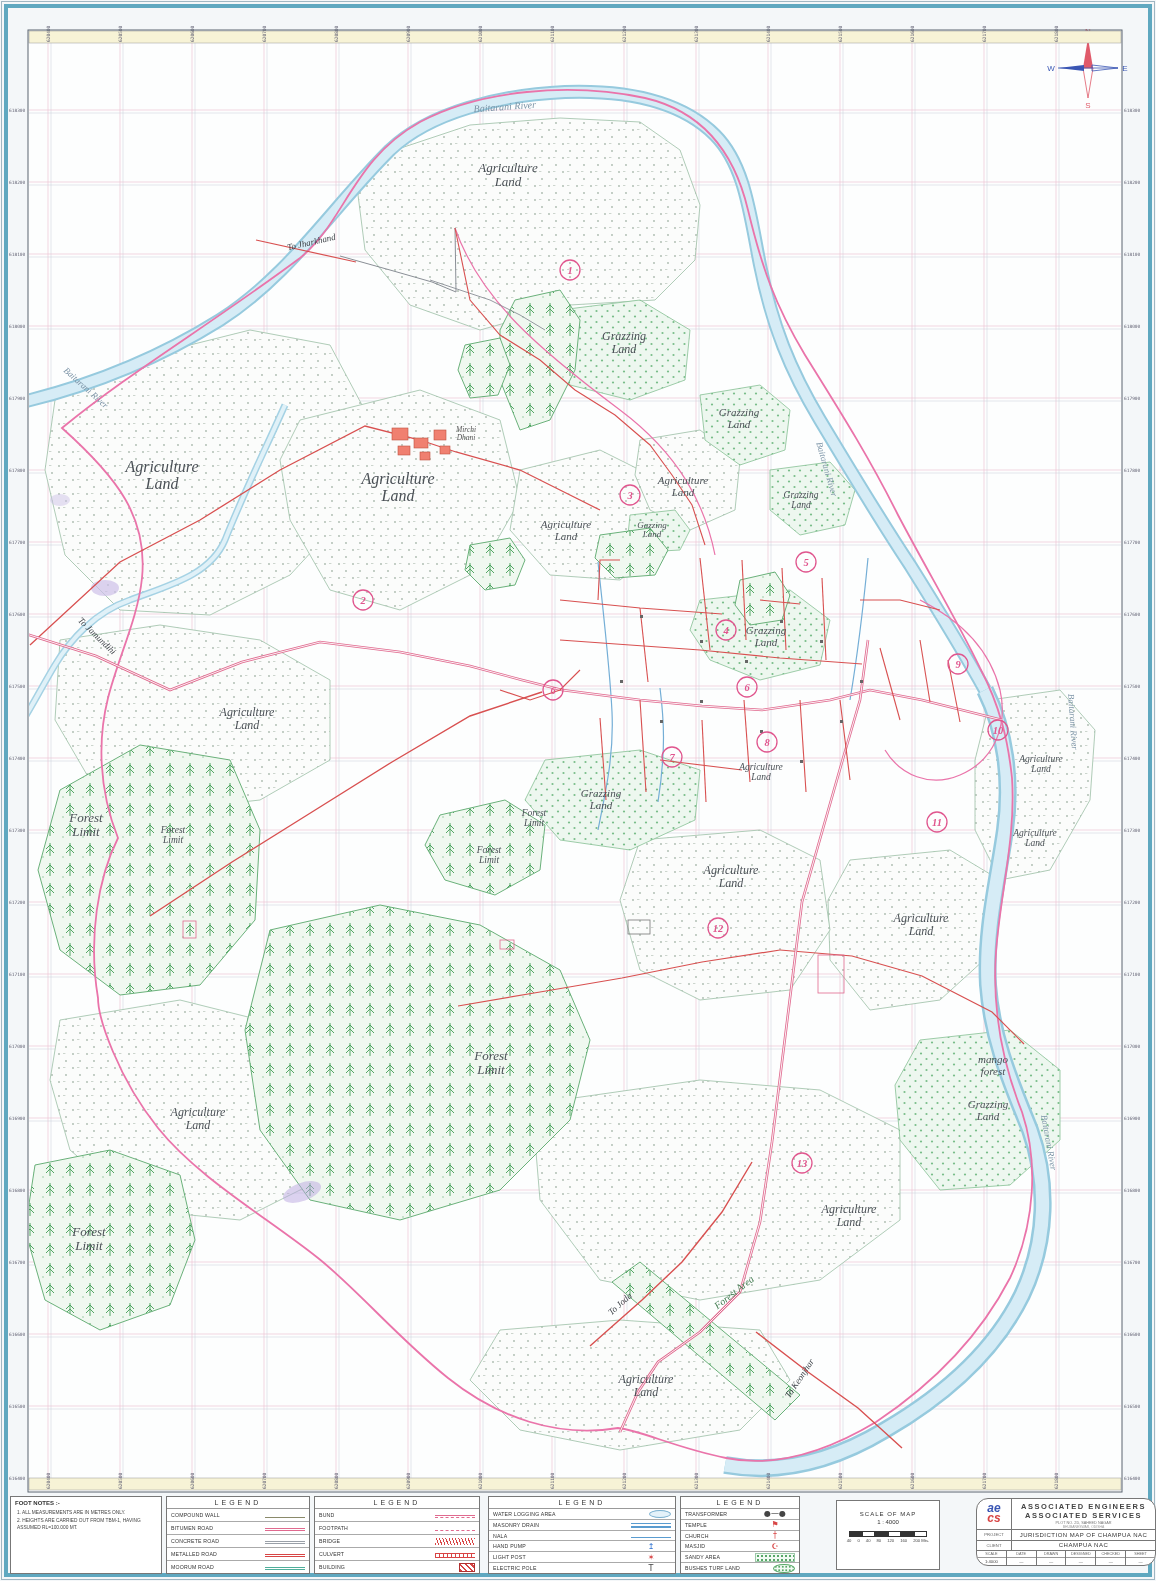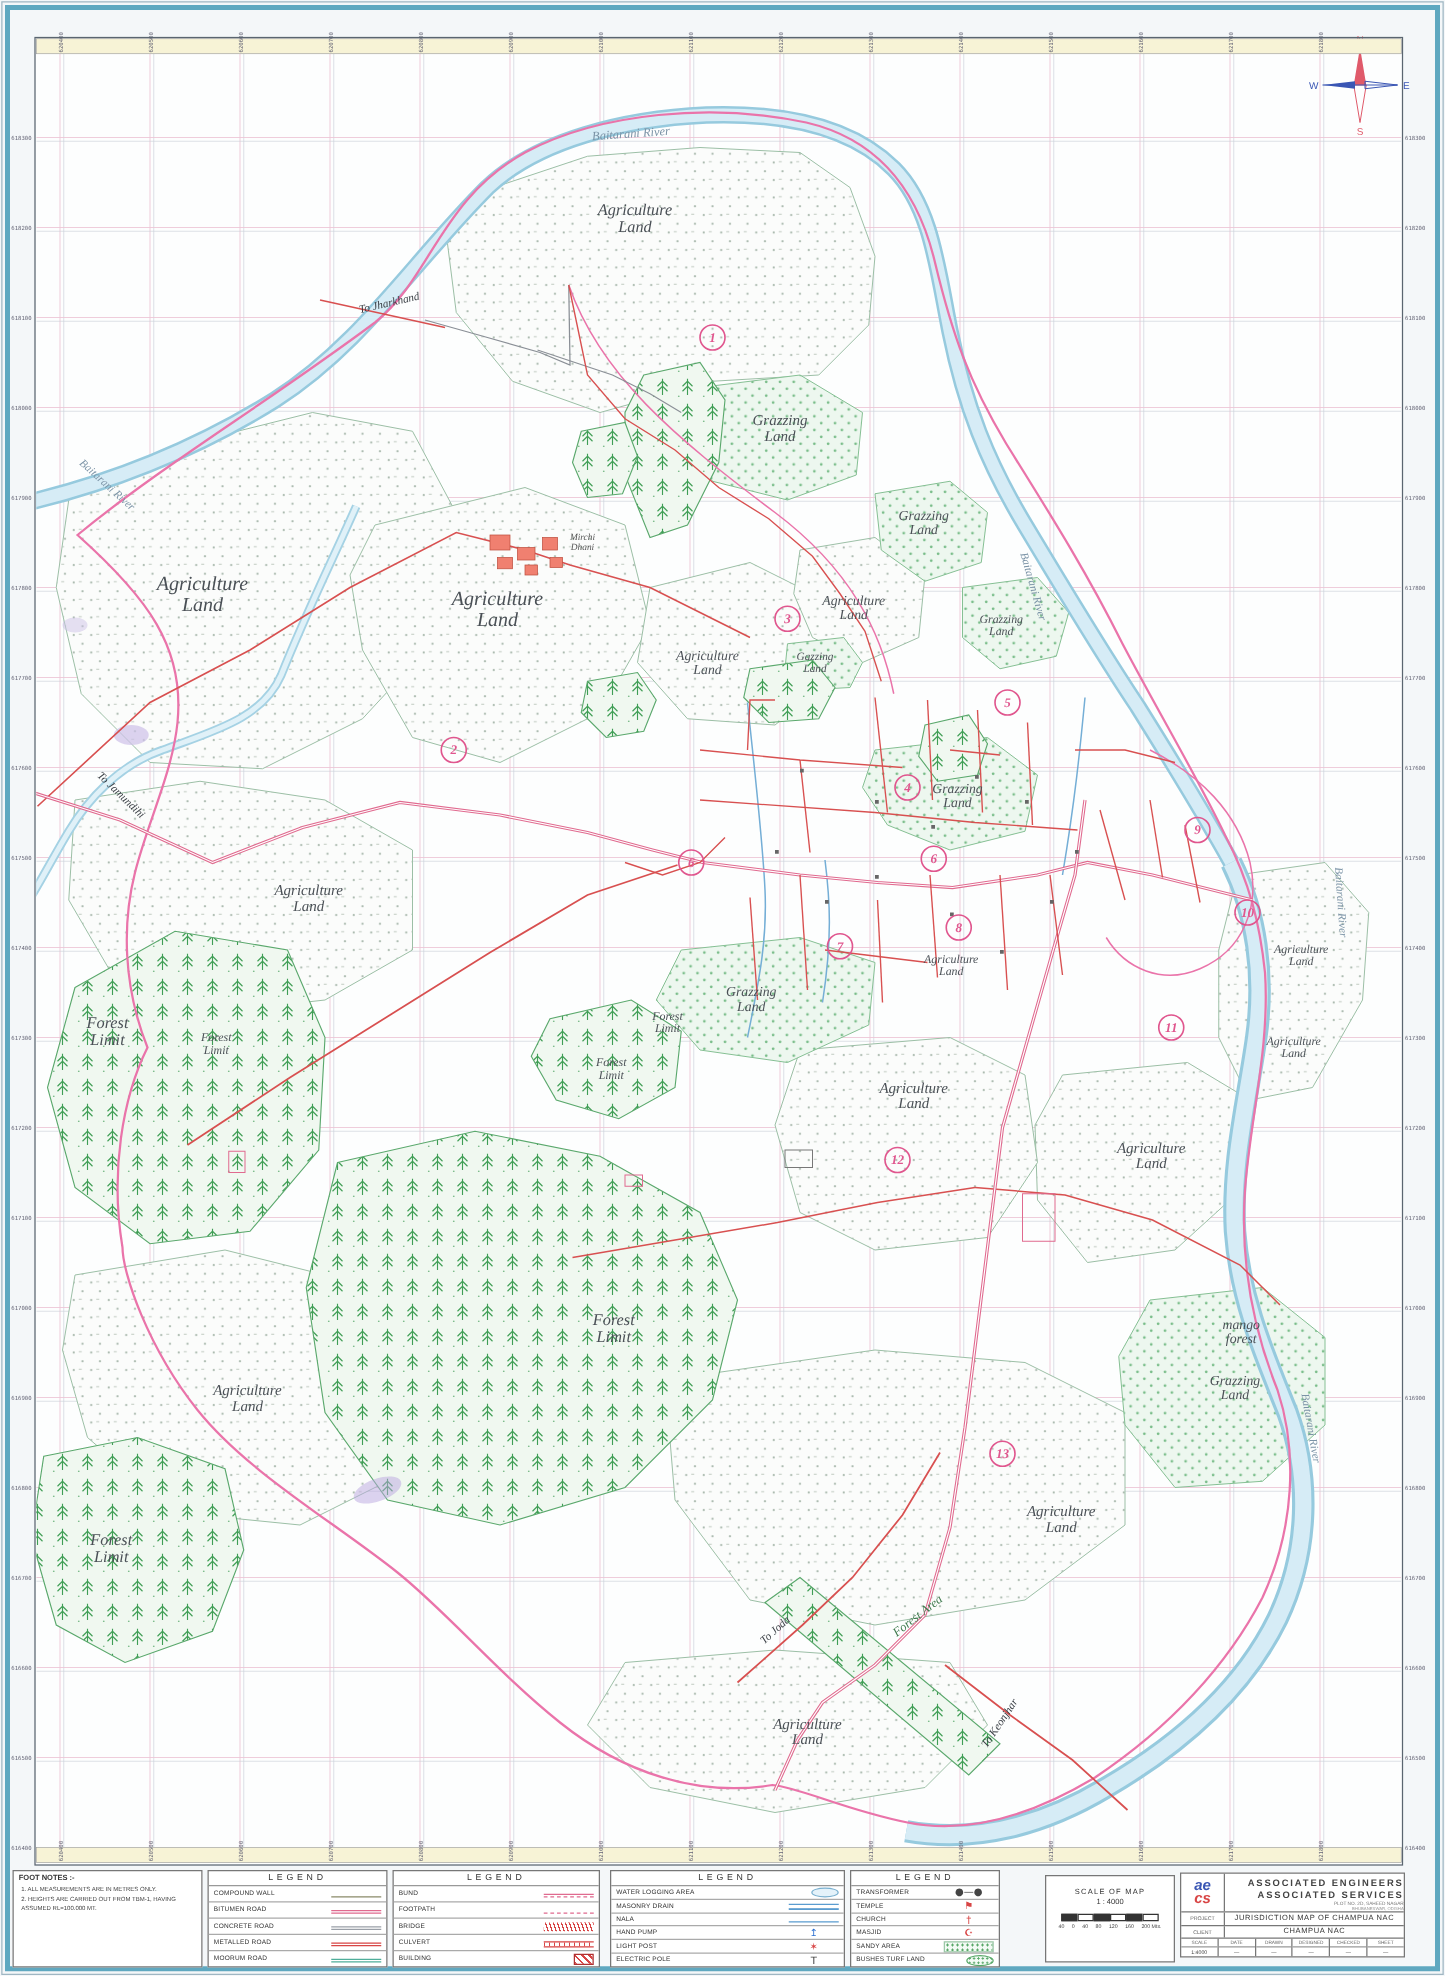--- a/index.html
+++ b/index.html
@@ -41,21 +41,21 @@
   .scalebar i{width:11px;height:3.5px;border:0.5px solid #333;display:block;}
   .scalebar i:nth-child(odd){background:#333;}
   .scalebar i:nth-child(even){background:#fff;}
   .scalebar-labels{display:flex;justify-content:center;gap:6px;font-size:4.2px;color:#444;margin-top:1px;}
   
   .tb{padding:0;}
   .tb-top{display:flex;border-bottom:1px solid #777;height:30px;}
   .tb-logo{width:34px;border-right:1px solid #777;display:flex;flex-direction:column;align-items:center;justify-content:center;line-height:.8;}
   .tb-logo .l1{color:#3a56b4;font-weight:bold;font-style:italic;font-size:12px;font-family:"Liberation Sans",sans-serif;}
   .tb-logo .l2{color:#d84545;font-weight:bold;font-style:italic;font-size:12px;font-family:"Liberation Sans",sans-serif;}
-  .tb-co{flex:1;text-align:right;padding-top:3px;}
+  .tb-co{flex:1;text-align:center;padding-top:3px;}
   .tb-co .c1{font-size:7.5px;font-weight:bold;letter-spacing:1.5px;color:#444;}
   .tb-co .c2{font-size:7.5px;font-weight:bold;letter-spacing:1.5px;color:#444;}
   .tb-co .a1{font-size:3.8px;color:#777;margin-top:1px;}
   .tb-co .a2{font-size:3.4px;color:#999;}
   .tb-row{display:flex;border-bottom:1px solid #777;height:11px;align-items:center;}
   .tb-row .k{width:34px;border-right:1px solid #777;font-size:4.2px;color:#666;text-align:center;align-self:stretch;display:flex;align-items:center;justify-content:center;}
   .tb-row .v{flex:1;text-align:center;font-size:6px;color:#333;letter-spacing:.5px;}
   .tb-grid{display:flex;flex:1;}
   .tb-cell{flex:1;border-right:1px solid #777;display:flex;flex-direction:column;}
   .tb-cell:last-child{border-right:none;}
@@ -596,21 +596,21 @@
       <span>40</span>
         <span>0</span>
         <span>40</span>
         <span>80</span>
         <span>120</span>
         <span>160</span>
         <span>200 Mts.</span>
     </div>
   </div>
 
-  <div class="panel tb" style="left:944px;top:1498px;width:180px;height:68px;">
+  <div class="panel tb" style="left:976px;top:1498px;width:180px;height:68px;border-radius:12px;">
     <div class="tb-top">
       <div class="tb-logo">
         <span class="l1">ae</span>
         <span class="l2">cs</span>
       </div>
       <div class="tb-co">
         <div class="c1">ASSOCIATED ENGINEERS</div>
         <div class="c2">ASSOCIATED SERVICES</div>
         <div class="a1">PLOT NO. 2D, SAHEED NAGAR</div>
         <div class="a2">BHUBANESWAR, ODISHA</div>

